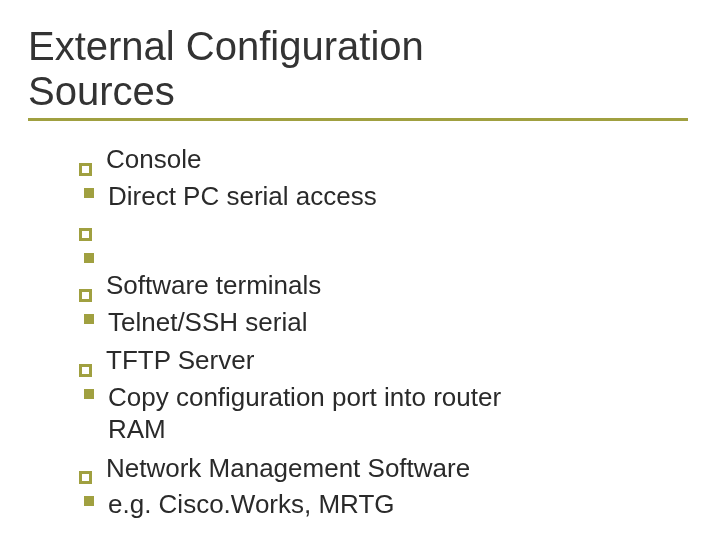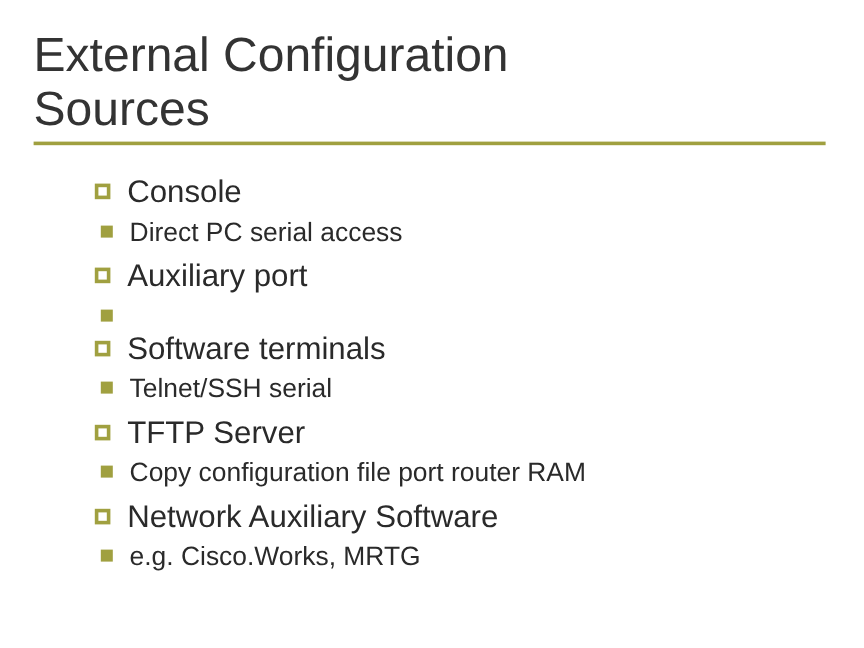--- a/index.html
+++ b/index.html
@@ -30,21 +30,21 @@
     height: 3px;
     background: #a0a040;
     width: 660px;
     margin-bottom: 22px;
   }
   .content {
     padding-left: 12px;
   }
   .item-l1 {
     display: flex;
-    align-items: flex-start;
+    align-items: flex-end;
     margin-bottom: 4px;
     margin-top: 6px;
     padding-left: 39px;
   }
   .item-l2 {
     display: flex;
     align-items: flex-start;
     margin-bottom: 6px;
     margin-left: 44px;
   }
@@ -63,21 +63,21 @@
     background: #a0a040;
     margin-right: 14px;
     margin-top: 8px;
     flex-shrink: 0;
   }
   .text-l1 {
     font-size: 26px;
     line-height: 1.25;
   }
   .text-l2 {
-    font-size: 22px;
+    font-size: 26px;
     line-height: 1.25;
   }
 </style>
 </head>
 <body>
 
 <div class="slide">
   <h1 class="title">External Configuration Sources</h1>
   <div class="title-underline"></div>
 
@@ -87,47 +87,46 @@
       <div class="bullet-l1"></div>
       <div class="text-l1">Console</div>
     </div>
     <div class="item-l2">
       <div class="bullet-l2"></div>
       <div class="text-l2">Direct PC serial access</div>
     </div>
 
     <div class="item-l1">
       <div class="bullet-l1"></div>
-      <div class="text-l1">Auxiliary port</div>
     </div>
     <div class="item-l2">
       <div class="bullet-l2"></div>
     </div>
 
     <div class="item-l1">
       <div class="bullet-l1"></div>
       <div class="text-l1">Software terminals</div>
     </div>
     <div class="item-l2">
       <div class="bullet-l2"></div>
       <div class="text-l2">Telnet/SSH serial</div>
     </div>
 
     <div class="item-l1">
       <div class="bullet-l1"></div>
       <div class="text-l1">TFTP Server</div>
     </div>
     <div class="item-l2">
       <div class="bullet-l2"></div>
-      <div class="text-l2">Copy configuration file port router RAM</div>
+      <div class="text-l2">Copy configuration port into router RAM</div>
     </div>
 
     <div class="item-l1">
       <div class="bullet-l1"></div>
-      <div class="text-l1">Network Auxiliary Software</div>
+      <div class="text-l1">Network Management Software</div>
     </div>
     <div class="item-l2">
       <div class="bullet-l2"></div>
       <div class="text-l2">e.g. Cisco.Works, MRTG</div>
     </div>
 
   </div>
 </div>
 
 </body></html>

